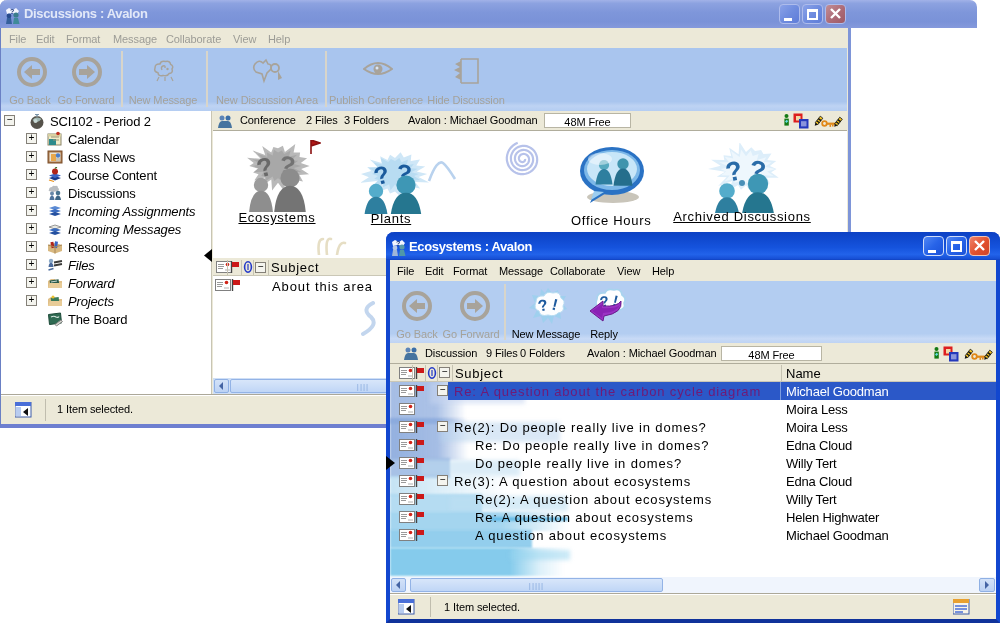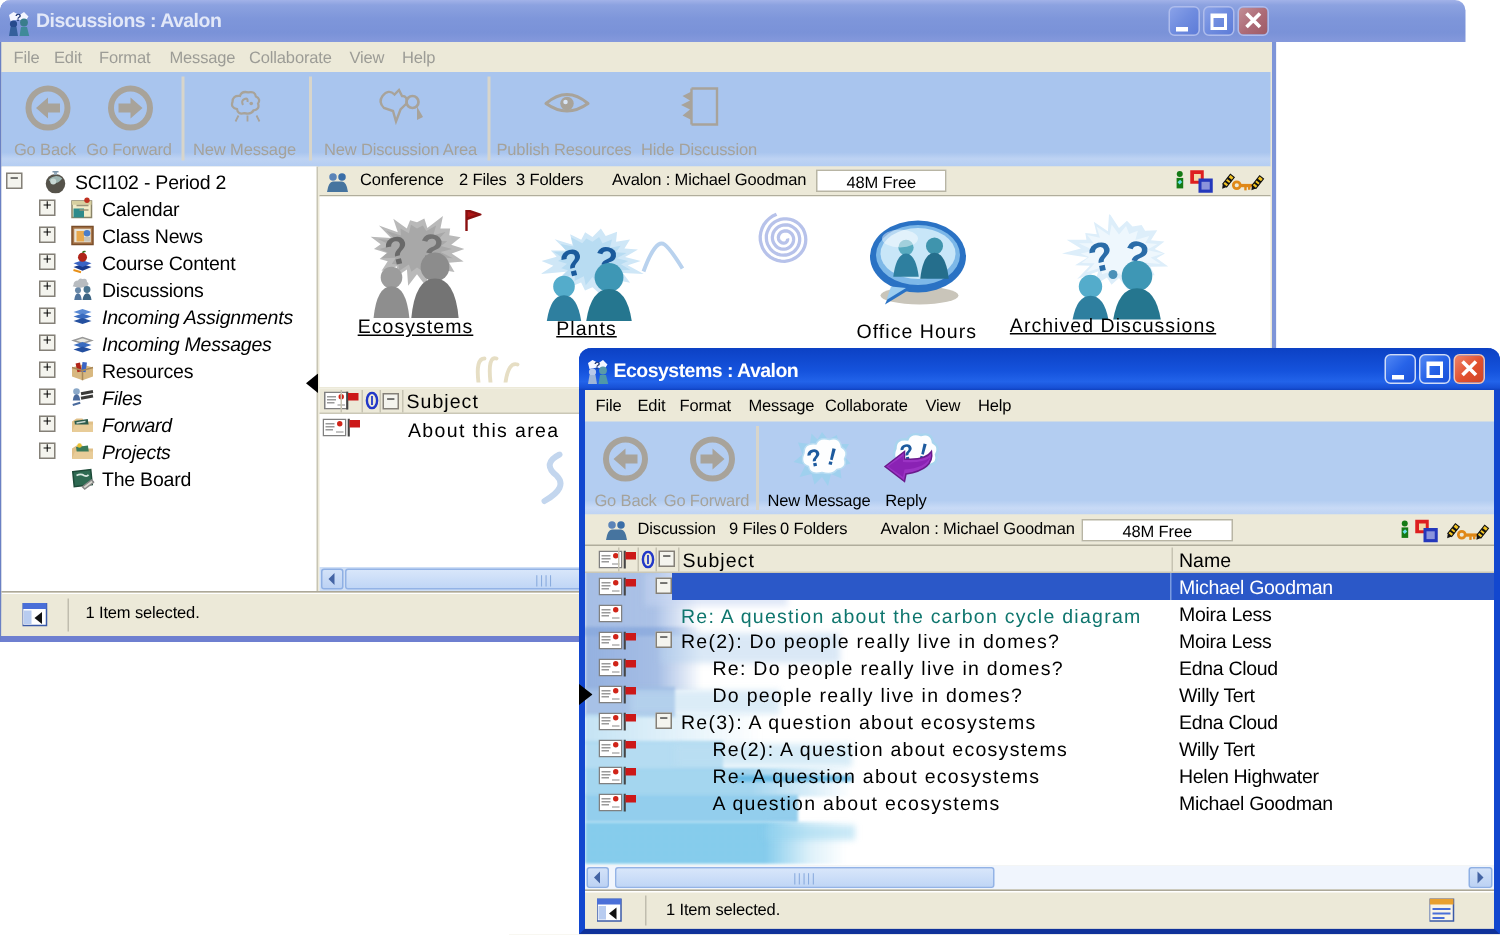--- a/index.html
+++ b/index.html
@@ -143,21 +143,21 @@
         <path d="M4 8 q4 -5 8 -1 l3 -3 l2 4 q4 0 3 5 l-4 4 l-3 8 l-2 -7 l-6 -2 q-4 -4 -1 -8 Z" fill="none" stroke="#a8a39a" stroke-width="1.6"></path>
         <circle cx="24" cy="12" r="4" fill="none" stroke="#a8a39a" stroke-width="1.8"></circle>
         <path d="M27 15 L31 22 L27 24 Z" fill="#a8a39a"></path>
       </svg>
       <div class="abs tlab1" style="left:266px;">New Discussion Area</div>
       <svg class="abs" style="left:362px;top:12px;" width="30" height="18">
         <path d="M1 9 Q15 -3 29 9 Q15 19 1 9 Z" fill="none" stroke="#a8a39a" stroke-width="2"></path>
         <circle cx="15" cy="9" r="4.5" fill="#a8a39a"></circle>
         <circle cx="14" cy="8" r="1.5" fill="#d8e4f4"></circle>
       </svg>
-      <div class="abs tlab1" style="left:375px;">Publish Resources</div>
+      <div class="abs tlab1" style="left:375px;">Publish Conference</div>
       <svg class="abs" style="left:450px;top:9px;" width="30" height="28">
         <path d="M10 2 L27 2 L27 26 L10 26 M10 2 L10 26" fill="none" stroke="#a8a39a" stroke-width="1.6"></path>
         <path d="M10 4 L4 7 L9 10 L3 13 L9 16 L4 20 L10 23 Z" fill="#a8a39a"></path>
       </svg>
       <div class="abs tlab1" style="left:465px;">Hide Discussion</div>
     </div>
     <div class="abs infobar" id="ib1">
       <svg class="abs" style="left:4px;top:2px;" width="16" height="16">
         <circle cx="5" cy="5" r="2.5" fill="#5b84b8"></circle>
           <circle cx="11" cy="5" r="2.5" fill="#3a6ea8"></circle>
@@ -584,21 +584,21 @@
             <circle cx="11.5" cy="3.5" r="1.8" fill="#d02418"></circle>
             <path d="M9 9 L14 9" stroke="#b0b0b0" stroke-width="1"></path>
           </svg>
           <svg class="abs" style="left:25px;top:3px;" width="10" height="13">
             <path d="M1.5 0 L1.5 12" stroke="#444" stroke-width="1.4"></path>
             <path d="M2 1 L9 1 L9 6 L2 6 Z" fill="#cc1818"></path>
           </svg>
           <div class="abs sel" style="left:58px;top:0;width:548px;height:18px;"></div>
           <div class="abs" style="left:390px;top:0;width:1px;height:18px;background:#7b9be0;"></div>
           <div class="abs pbox" style="left:47px;top:3px;">−</div>
-          <span class="abs sj" style="left:64px;top:2px;color:#0f766e;margin-top:19px;">Re: A question about the carbon cycle diagram</span>
+          <span class="abs sj" style="left:64px;top:2px;color:#701a75;">Re: A question about the carbon cycle diagram</span>
           <span class="abs nm" style="left:396px;top:2px;color:#fff;">Michael Goodman</span>
         </div>
         <div class="abs lrow" style="top:36px;">
           <svg class="abs" style="left:9px;top:3px;" width="16" height="12">
             <rect x="0.5" y="0.5" width="15" height="11" fill="#fff" stroke="#808080"></rect>
             <path d="M2 3.5 H8 M2 5.5 H8 M2 7.5 H7" stroke="#9a9a9a" stroke-width="1"></path>
             <circle cx="11.5" cy="3.5" r="1.8" fill="#d02418"></circle>
             <path d="M9 9 L14 9" stroke="#b0b0b0" stroke-width="1"></path>
           </svg>
           <span class="abs nm" style="left:396px;top:2px;color:#000;">Moira Less</span>

